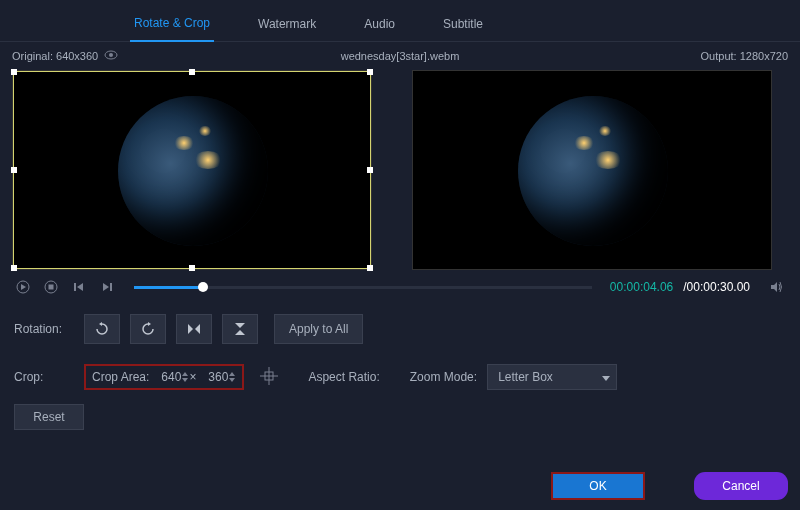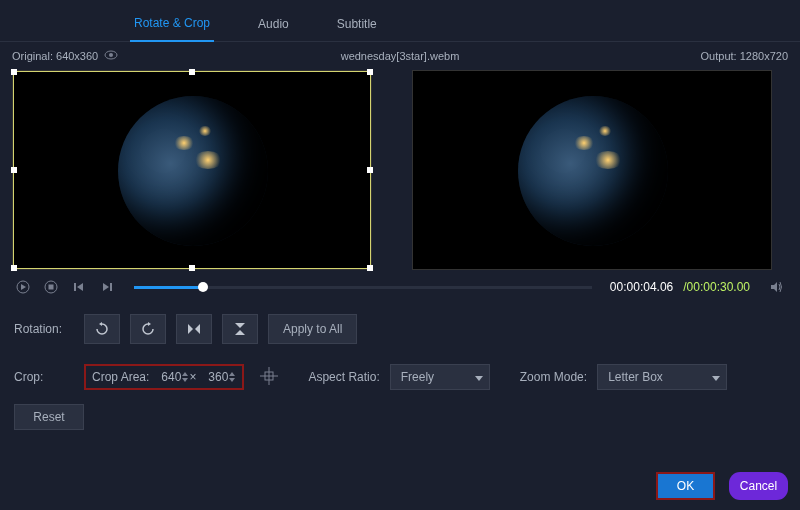--- a/index.html
+++ b/index.html
@@ -24,51 +24,52 @@
   
   .earth { position: absolute; width: 150px; height: 150px; top: 25px; left: 105px; border-radius: 50%;
     background: radial-gradient(circle at 35% 45%, #3a5a7a 0%, #1a3550 35%, #0a1828 60%, #000 100%); box-shadow: inset -30px -20px 40px #000; }
   .lights { position: absolute; border-radius: 50%; background: radial-gradient(circle, #ffd070 0%, transparent 70%); }
   
   .controls { display: flex; align-items: center; gap: 10px; padding: 8px 14px; }
   .icon-btn { width: 18px; height: 18px; display: flex; align-items: center; justify-content: center; cursor: pointer; color: #7a8090; }
   .progress { flex: 1; height: 3px; background: #2a3040; position: relative; margin: 0 8px; }
   .progress-fill { position: absolute; left: 0; top: 0; height: 100%; width: 15%; background: #2196f3; }
   .progress-thumb { position: absolute; left: 15%; top: 50%; width: 10px; height: 10px; background: #fff; border-radius: 50%; transform: translate(-50%,-50%); }
-  .time-cur { color: #ffffff; }
-  .time-tot { color: #bef264; }
+  .time-cur { color: #14b8a6; }
+  .time-tot { color: #ffffff; }
   
   .section { display: flex; align-items: center; padding: 10px 14px; gap: 10px; }
   .section-label { width: 60px; }
   .tool-btn { width: 36px; height: 30px; background: #2a3040; border: 1px solid #3a4050; display: flex; align-items: center; justify-content: center; cursor: pointer; color: #c0c6d0; font-size: 14px; }
-  .apply-btn { padding: 0 14px; height: 30px; background: #2a3040; border: 1px solid #3a4050; display: flex; align-items: center; cursor: pointer; }
+  .apply-btn { padding: 0 14px; height: 30px; background: #2a3040; border: 1px solid #3a4050; display: flex; align-items: center; cursor: pointer; margin-left: 6px; }
   
   .crop-group { display: flex; align-items: center; border: 2px solid #8b1818; padding: 4px 6px; }
   .num-field { display: flex; align-items: center; }
   .num-val { width: 32px; text-align: right; }
   .stepper { display: flex; flex-direction: column; line-height: 0; }
   .stepper svg { display: block; }
   
   .select { position: relative; height: 26px; background: #2a3040; border: 1px solid #3a4050; display: flex; align-items: center; padding: 0 24px 0 10px; cursor: pointer; }
   .select-arrow { position: absolute; right: 6px; top: 50%; transform: translateY(-50%); }
   
   .reset-btn { width: 70px; height: 26px; background: #2a3040; border: 1px solid #3a4050; display: flex; align-items: center; justify-content: center; cursor: pointer; margin-left: 14px; margin-top: 4px; }
   
   .footer { position: absolute; bottom: 10px; right: 12px; display: flex; gap: 14px; }
-  .btn { width: 59px; height: 28px; display: flex; align-items: center; justify-content: center; cursor: pointer; color: #fff; }
+  .btn { width: 94px; height: 28px; display: flex; align-items: center; justify-content: center; cursor: pointer; color: #fff; margin-left: 35px; }
   .btn-ok { background: #1976d2; border: 2px solid #8b1818; }
   .btn-cancel { background: #6d28d9; border-radius: 11px; }
   
   svg { overflow: visible; }
 </style>
 </head>
 <body>
 
 <div class="tabs">
   <div class="tab active">Rotate &amp; Crop</div>
+  <div class="tab">Watermark</div>
   <div class="tab">Audio</div>
   <div class="tab">Subtitle</div>
 </div>
 
 <div class="info-bar">
   <div class="info-left">
     <span>Original:  640x360</span>
     <span><svg width="14" height="10">
           <ellipse cx="7" cy="5" rx="6" ry="4" fill="none" stroke="#7a8090"></ellipse>
           <circle cx="7" cy="5" r="2" fill="#7a8090"></circle>
@@ -200,26 +201,20 @@
           </svg>
       </span>
     </div>
   </div>
   <span style="margin:0 6px"><svg width="18" height="18">
         <line x1="9" y1="0" x2="9" y2="18" stroke="#7a8090"></line>
         <line x1="0" y1="9" x2="18" y2="9" stroke="#7a8090"></line>
         <rect x="5" y="5" width="8" height="8" fill="none" stroke="#7a8090"></rect>
       </svg></span>
   <span style="margin-left:14px">Aspect Ratio:</span>
-  <div class="select" style="width:100px">
-    <span>Freely</span>
-    <span class="select-arrow"><svg width="8" height="5">
-          <polygon points="0,0 8,0 4,5" fill="#a8b0bd"></polygon>
-        </svg></span>
-  </div>
   <span style="margin-left:20px">Zoom Mode:</span>
   <div class="select" style="width:130px">
     <span>Letter Box</span>
     <span class="select-arrow"><svg width="8" height="5">
           <polygon points="0,0 8,0 4,5" fill="#a8b0bd"></polygon>
         </svg></span>
   </div>
 </div>
 
 <div class="reset-btn">Reset</div>

